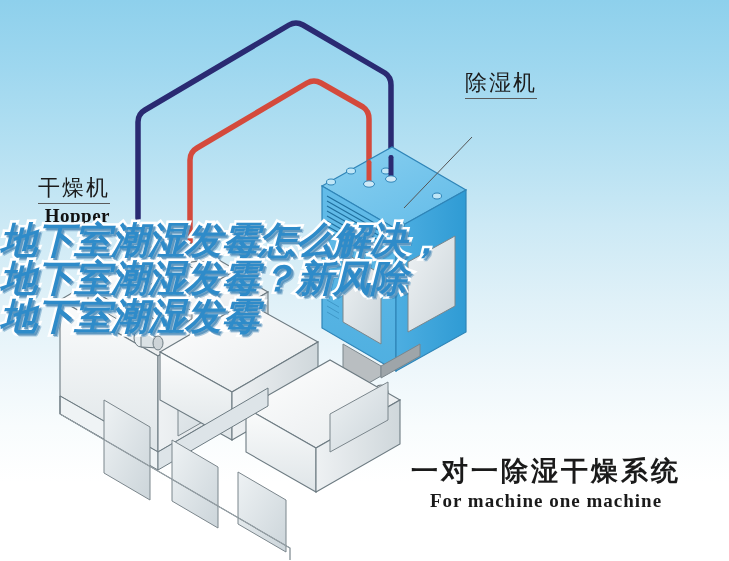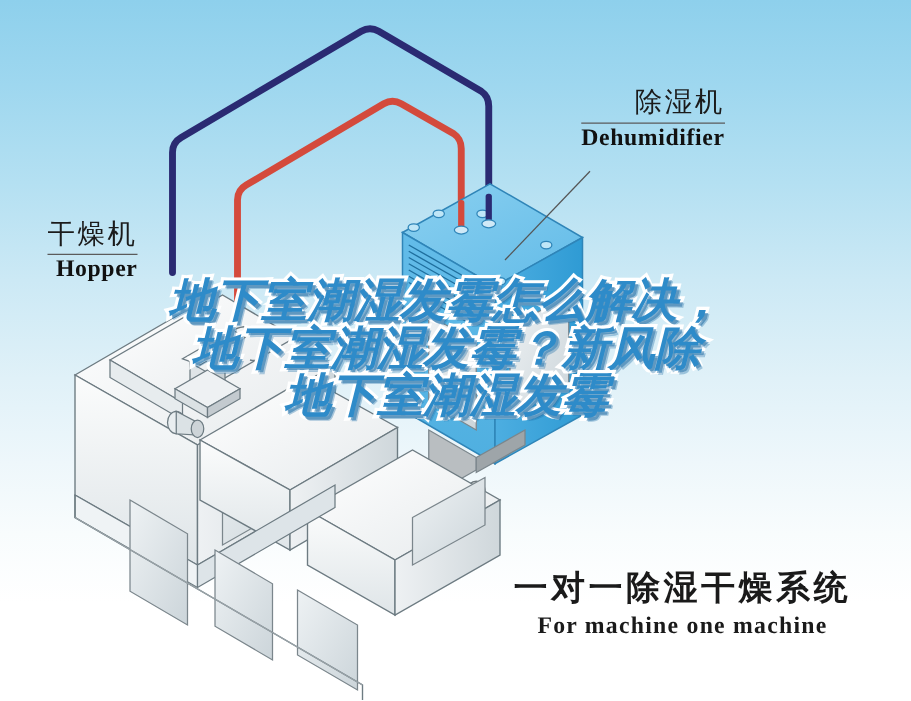--- a/index.html
+++ b/index.html
@@ -31,21 +31,21 @@
     left: 0; top: 0;
     width: 729px;
     height: 561px;
   }
   
   .headline {
     position: absolute;
     left: 0;
     top: 222px;
     width: 714px;
-    text-align: center;
+    text-align: left;
     z-index: 40;
     pointer-events: none;
   }
   .headline .hl-line {
     display: block;
     font-family: "DejaVu Sans", "Liberation Sans", sans-serif;
     font-weight: bold;
     font-style: italic;
     font-size: 37px;
     line-height: 38px;
@@ -284,21 +284,20 @@
 
       <polyline points="60,396 60,414 290,548 290,560" fill="none" stroke="#6d7b82" stroke-width="1.1"></polyline>
       <polyline points="60,414 290,548" fill="none" stroke="#9aa3a8" stroke-width="1"></polyline>
       <polyline points="22,420 22,440" fill="none" stroke="#6d7b82" stroke-width="0"></polyline>
     </g>
   </svg>
 
   <div class="callout" id="callout-dehumidifier">
     <div class="cn">除湿机</div>
     <div class="rule"></div>
-    <div class="en">Dehumidifier</div>
   </div>
 
   <div class="callout" id="callout-hopper">
     <div class="cn">干燥机</div>
     <div class="rule"></div>
     <div class="en">Hopper</div>
   </div>
 
   <div class="headline">
     <span class="hl-line l1">地下室潮湿发霉怎么解决，</span>

